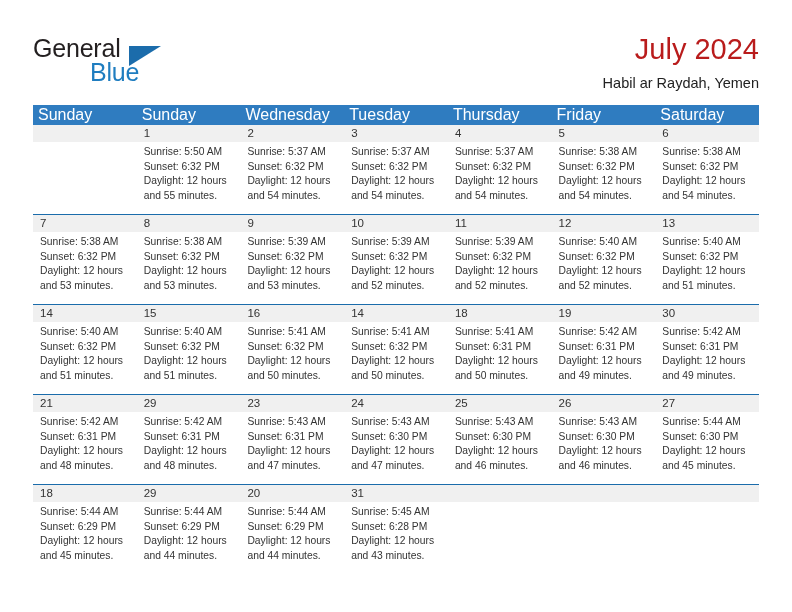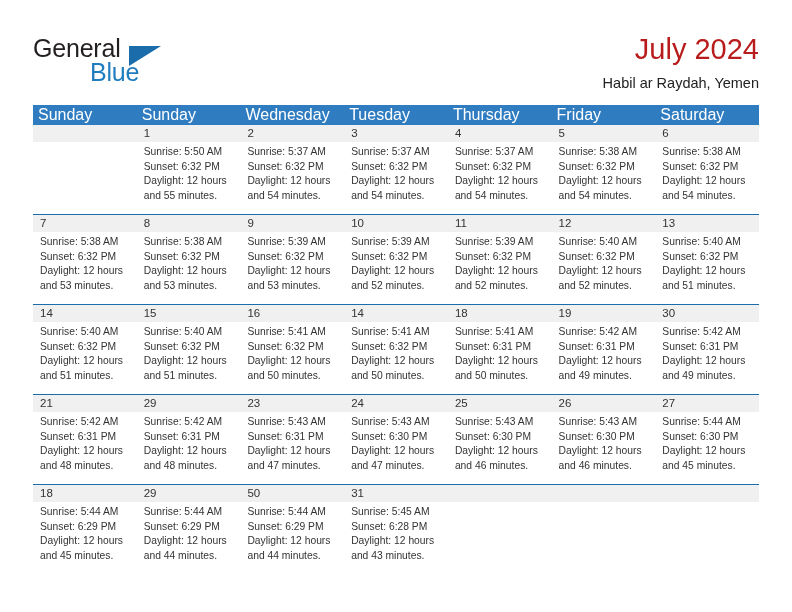--- a/index.html
+++ b/index.html
@@ -474,21 +474,21 @@
             <div class="daycell">
               <div class="daynum">29</div>
               <div class="dayinfo">
                 <div>Sunrise: 5:44 AM</div>
                 <div>Sunset: 6:29 PM</div>
                 <div>Daylight: 12 hours</div>
                 <div>and 44 minutes.</div>
               </div>
             </div>
             <div class="daycell">
-              <div class="daynum">50</div>
+              <div class="daynum">20</div>
               <div class="dayinfo">
                 <div>Sunrise: 5:44 AM</div>
                 <div>Sunset: 6:29 PM</div>
                 <div>Daylight: 12 hours</div>
                 <div>and 44 minutes.</div>
               </div>
             </div>
             <div class="daycell">
               <div class="daynum">31</div>
               <div class="dayinfo">

